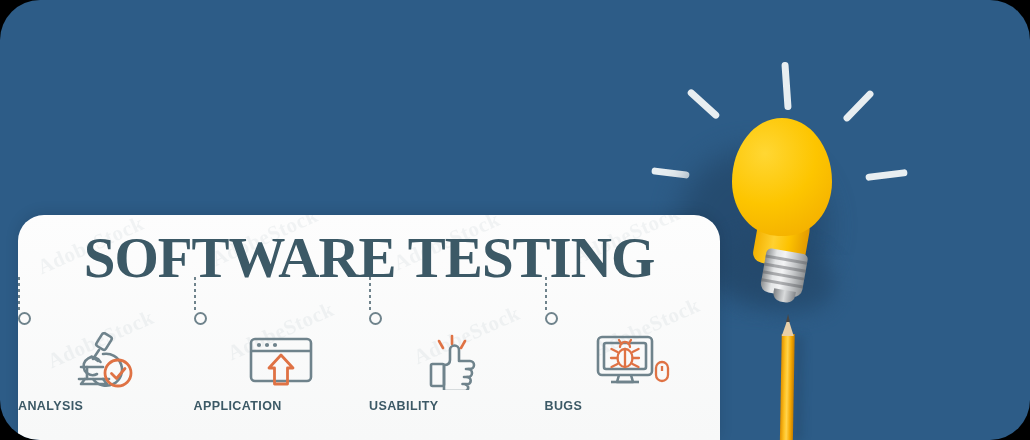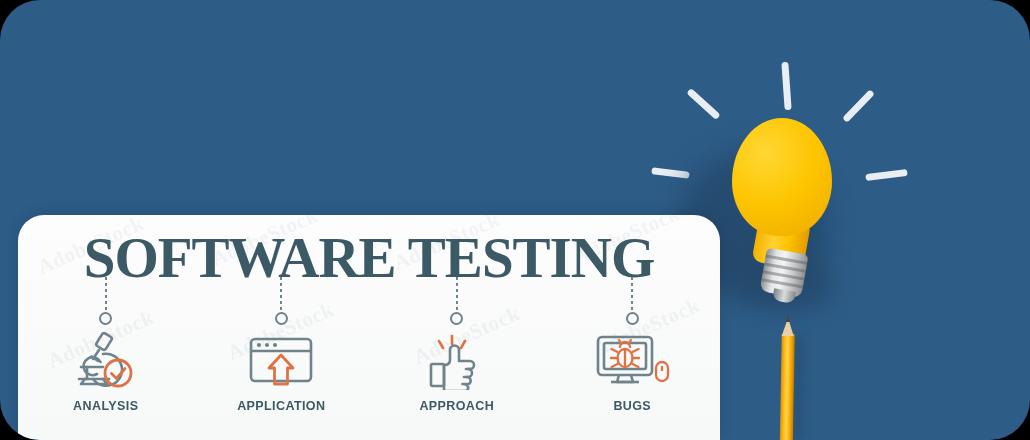--- a/index.html
+++ b/index.html
@@ -88,21 +88,21 @@
   
   .wm{
     position:absolute;color:rgba(120,135,145,.085);
     font-size:21px;font-weight:bold;letter-spacing:.5px;
     transform:rotate(-24deg);pointer-events:none;user-select:none;
     font-family:"Liberation Serif",serif;white-space:nowrap;
   }
 
   
   #items{position:absolute;left:0;top:62px;width:702px;height:163px;display:flex;}
-  .item{flex:1;position:relative;display:flex;flex-direction:column;align-items:center;}
+  .item{flex:1;position:relative;display:flex;flex-direction:column;}
   .dots{
     width:2px;height:34px;margin-top:0;
     background-image:linear-gradient(#6f838c 50%,transparent 0);
     background-size:2px 6px;background-repeat:repeat-y;
   }
   .dot-ring{
     width:9px;height:9px;border:2px solid #6f838c;border-radius:50%;
     margin-top:1px;background:#fbfbfb;
   }
   .glyph{height:58px;margin-top:7px;display:flex;align-items:flex-end;justify-content:center;}
@@ -218,21 +218,21 @@
             </g>
             <g fill="none" stroke="#6f838c" stroke-width="2.6" stroke-linejoin="round" stroke-linecap="round">
               <rect x="6" y="32" width="13" height="22" rx="1.5"></rect>
               <path d="M19 33 c4 0 6 -2 6 -5 V18 a4.5 4.5 0 0 1 9 0 v11 h11 a4 4 0 0 1 0 8 h-2 a4 4 0 0 1 0 8 h-1 a3.7 3.7 0 0 1 0 7.4 h-1.4 a3.4 3.4 0 0 1 0 6.6 H19 Z"></path>
               <path d="M45 37 h-4"></path>
               <path d="M43 45 h-4"></path>
               <path d="M41.5 52 h-4"></path>
             </g>
           </svg>
         </div>
-        <div class="lbl">APPROACH</div>
+        <div class="lbl">USABILITY</div>
       </div>
 
       <div class="item">
         <div class="dots"></div>
         <div class="dot-ring"></div>
         <div class="glyph">
           <svg width="78" height="58" viewBox="0 0 78 58">
             <g fill="none" stroke="#6f838c" stroke-width="2.6" stroke-linejoin="round">
               <rect x="5" y="5" width="54" height="38" rx="4"></rect>
               <rect x="11" y="11" width="42" height="26" rx="2"></rect>

